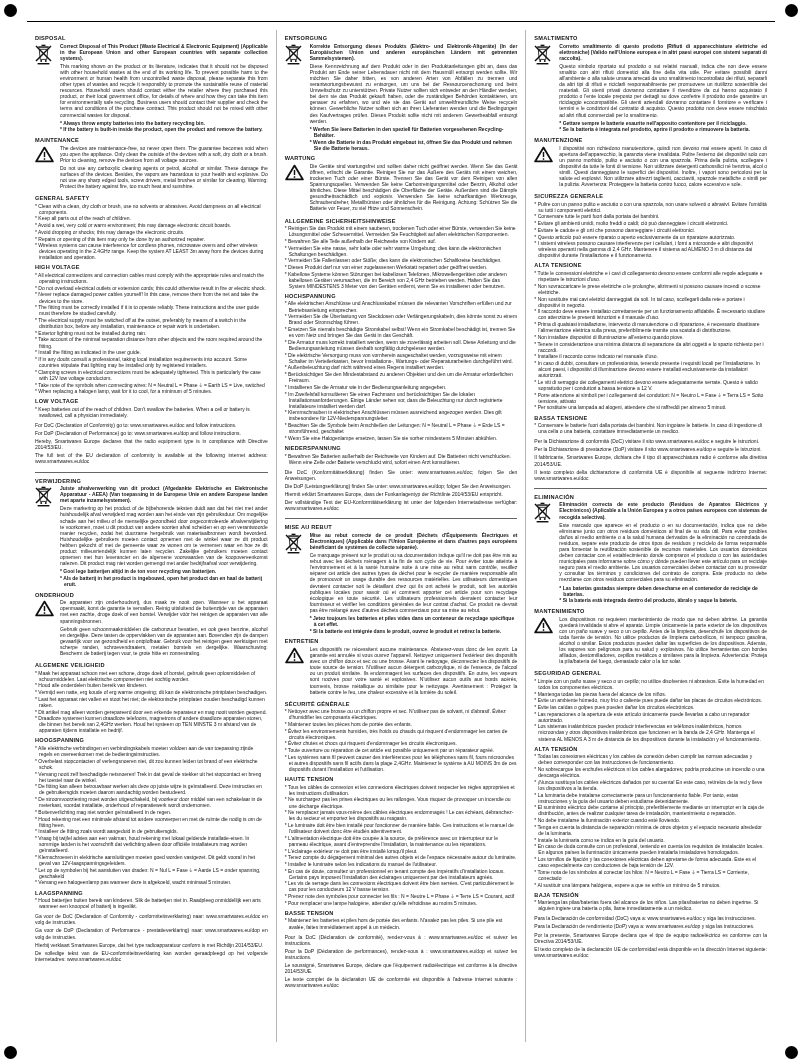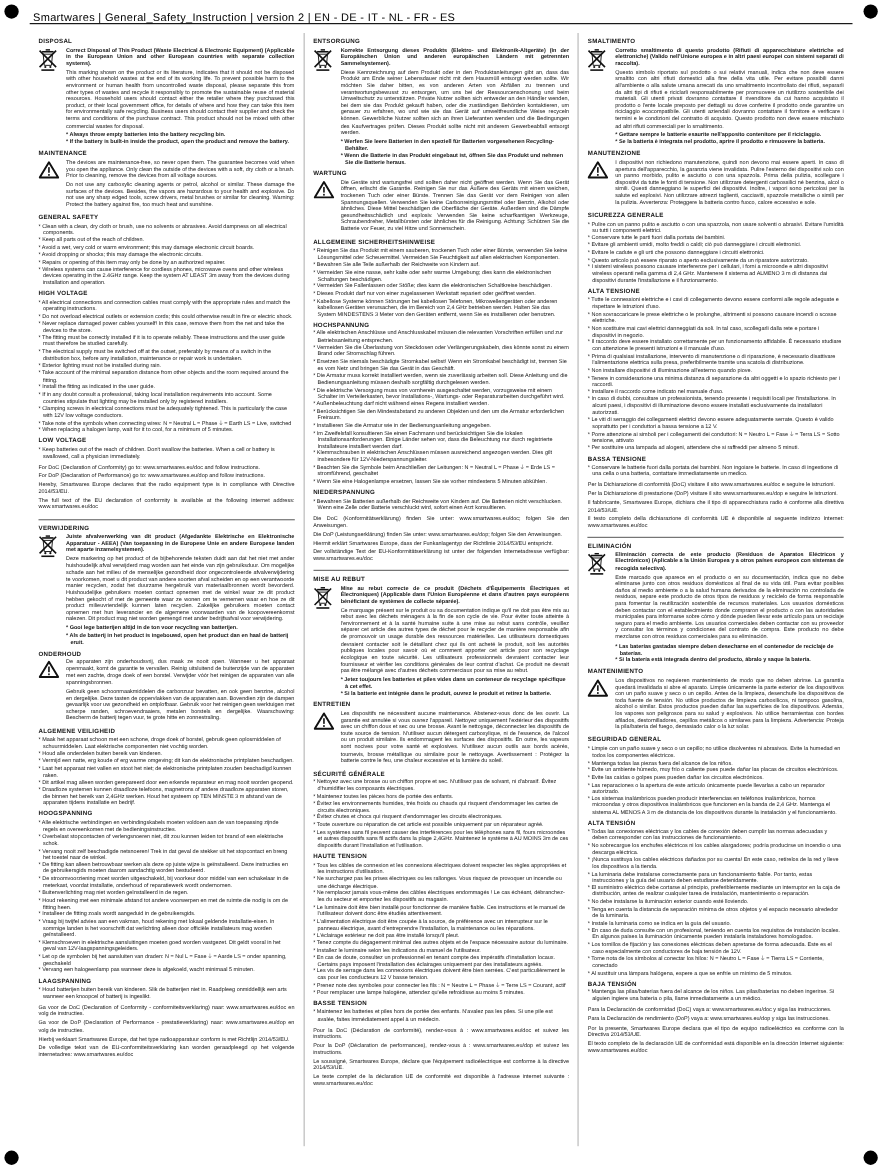--- a/index.html
+++ b/index.html
@@ -29,23 +29,20 @@
 </style>
 </head>
 <body>
 
 <div class="page">
   <div class="corner-mark tl"></div>
   <div class="corner-mark tr"></div>
   <div class="corner-mark bl"></div>
   <div class="corner-mark br"></div>
 
-  <div class="header">
-    <span class="header-text">Smartwares | General_Safety_Instruction | version 2 | EN - DE - IT - NL - FR - ES</span>
-  </div>
   <div class="header-rule"></div>
 
   <div class="columns" id="columns">
       <div class="col">
         <div class="lang-block">
           <div class="section">
             <div class="sec-title">DISPOSAL</div>
             <div class="sec-body with-icon">
               <div class="sec-icon"><svg viewBox="0 0 26 32" width="17" height="21">
                   <g stroke="#111" fill="none">

